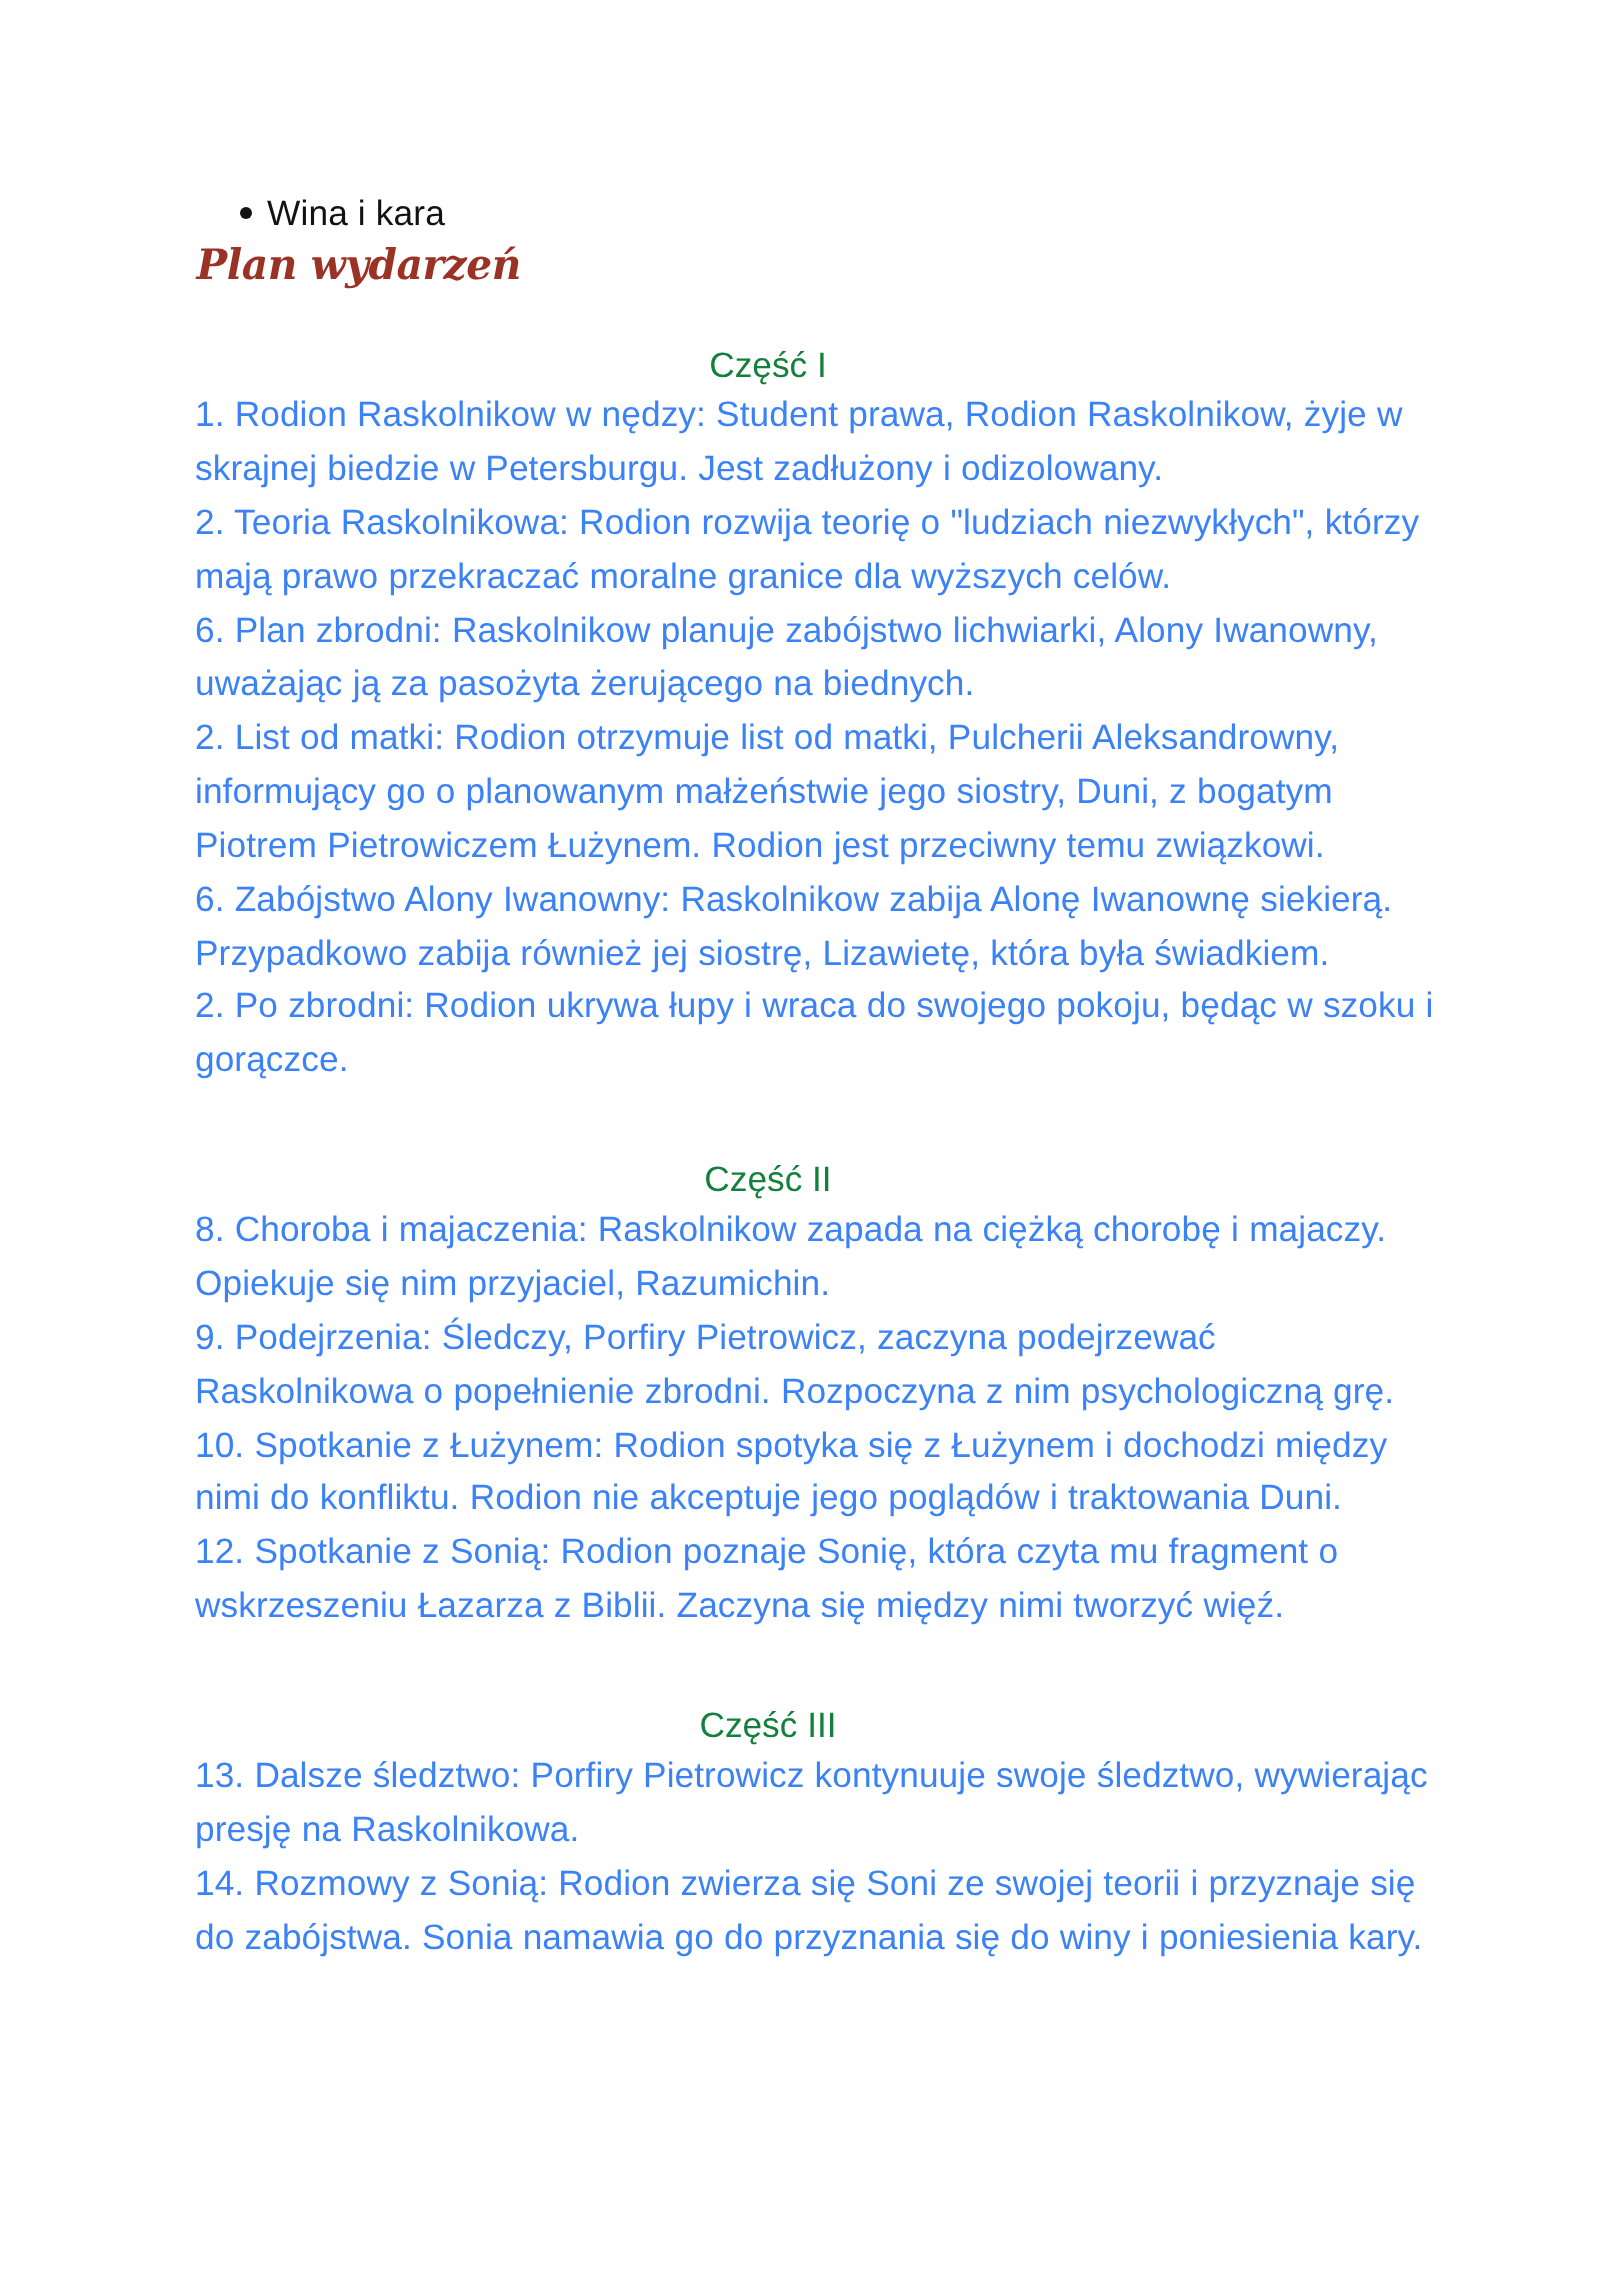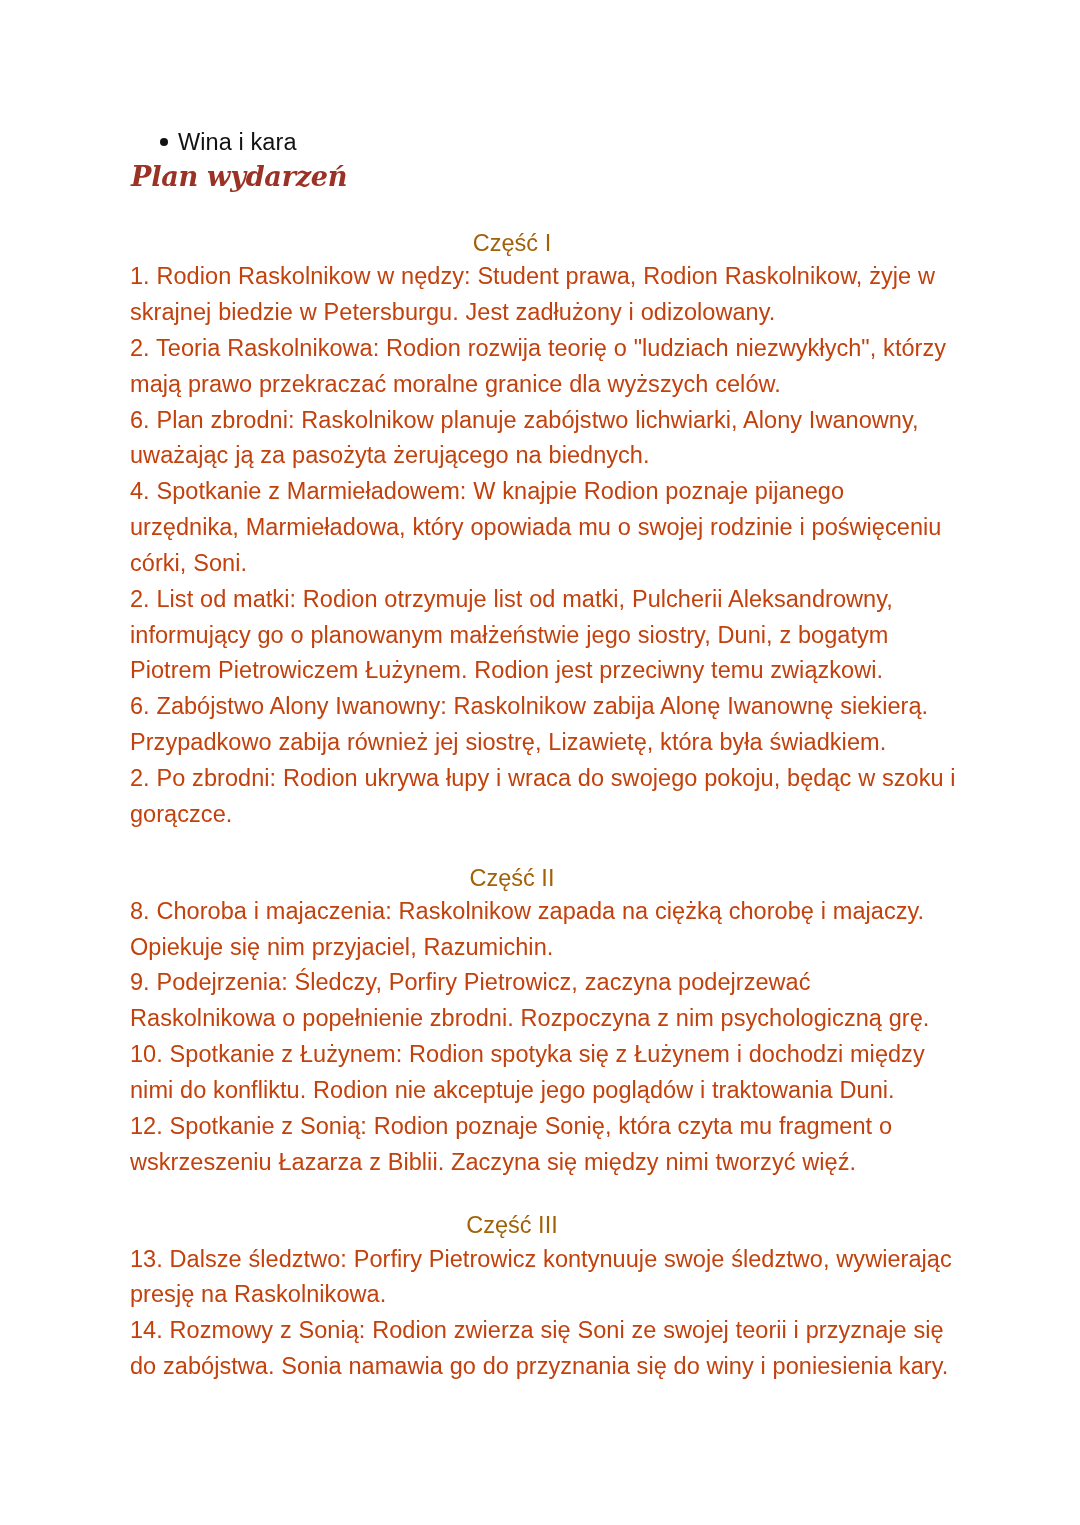--- a/index.html
+++ b/index.html
@@ -78,43 +78,43 @@
     position: absolute;
     left: 130px;
     top: 228px;
     width: 826px;
   }
 
   .part-heading {
     text-align: center;
     font-size: 23.5px;
     line-height: 1.33;
-    color: #a16207;
+    color: #15803d;
     margin: 0;
     font-weight: 400;
     padding-right: 62px;
   }
 
   .part-block {
     margin: 0;
     padding: 0;
   }
   .part-block + .part-block {
-    margin-top: 30px;
+    margin-top: 46px;
   }
 
   .item-list {
     list-style: none;
     margin: 0;
     padding: 0;
   }
   .item {
     font-size: 23.5px;
     line-height: 1.525;
-    color: #c2410c;
+    color: #3b82f6;
     margin: 0;
     text-align: left;
     letter-spacing: 0.05px;
     word-spacing: 0.2px;
   }
 </style>
 </head>
 <body>
 
 <div class="page">
@@ -129,21 +129,20 @@
   <div class="plan-title">Plan wydarzeń</div>
 
   <div class="content">
 
     <section class="part-block">
       <div class="part-heading">Część I</div>
       <ul class="item-list">
         <li class="item">1.  Rodion Raskolnikow w nędzy: Student prawa, Rodion Raskolnikow, żyje w skrajnej biedzie w Petersburgu. Jest zadłużony i odizolowany.</li>
         <li class="item">2.  Teoria Raskolnikowa: Rodion rozwija teorię o "ludziach niezwykłych", którzy mają prawo przekraczać moralne granice dla wyższych celów.</li>
         <li class="item">6.  Plan zbrodni: Raskolnikow planuje zabójstwo lichwiarki, Alony Iwanowny, uważając ją za pasożyta żerującego na biednych.</li>
-        <li class="item">4.  Spotkanie z Marmieładowem: W knajpie Rodion poznaje pijanego urzędnika, Marmieładowa, który opowiada mu o swojej rodzinie i poświęceniu córki, Soni.</li>
         <li class="item">2.  List od matki: Rodion otrzymuje list od matki, Pulcherii Aleksandrowny, informujący go o planowanym małżeństwie jego siostry, Duni, z bogatym Piotrem Pietrowiczem Łużynem. Rodion jest przeciwny temu związkowi.</li>
         <li class="item">6.  Zabójstwo Alony Iwanowny: Raskolnikow zabija Alonę Iwanownę siekierą. Przypadkowo zabija również jej siostrę, Lizawietę, która była świadkiem.</li>
         <li class="item">2.  Po zbrodni: Rodion ukrywa łupy i wraca do swojego pokoju, będąc w szoku i gorączce.</li>
       </ul>
     </section>
 
     <section class="part-block">
       <div class="part-heading">Część II</div>
       <ul class="item-list">
         <li class="item">8.  Choroba i majaczenia: Raskolnikow zapada na ciężką chorobę i majaczy. Opiekuje się nim przyjaciel, Razumichin.</li>

